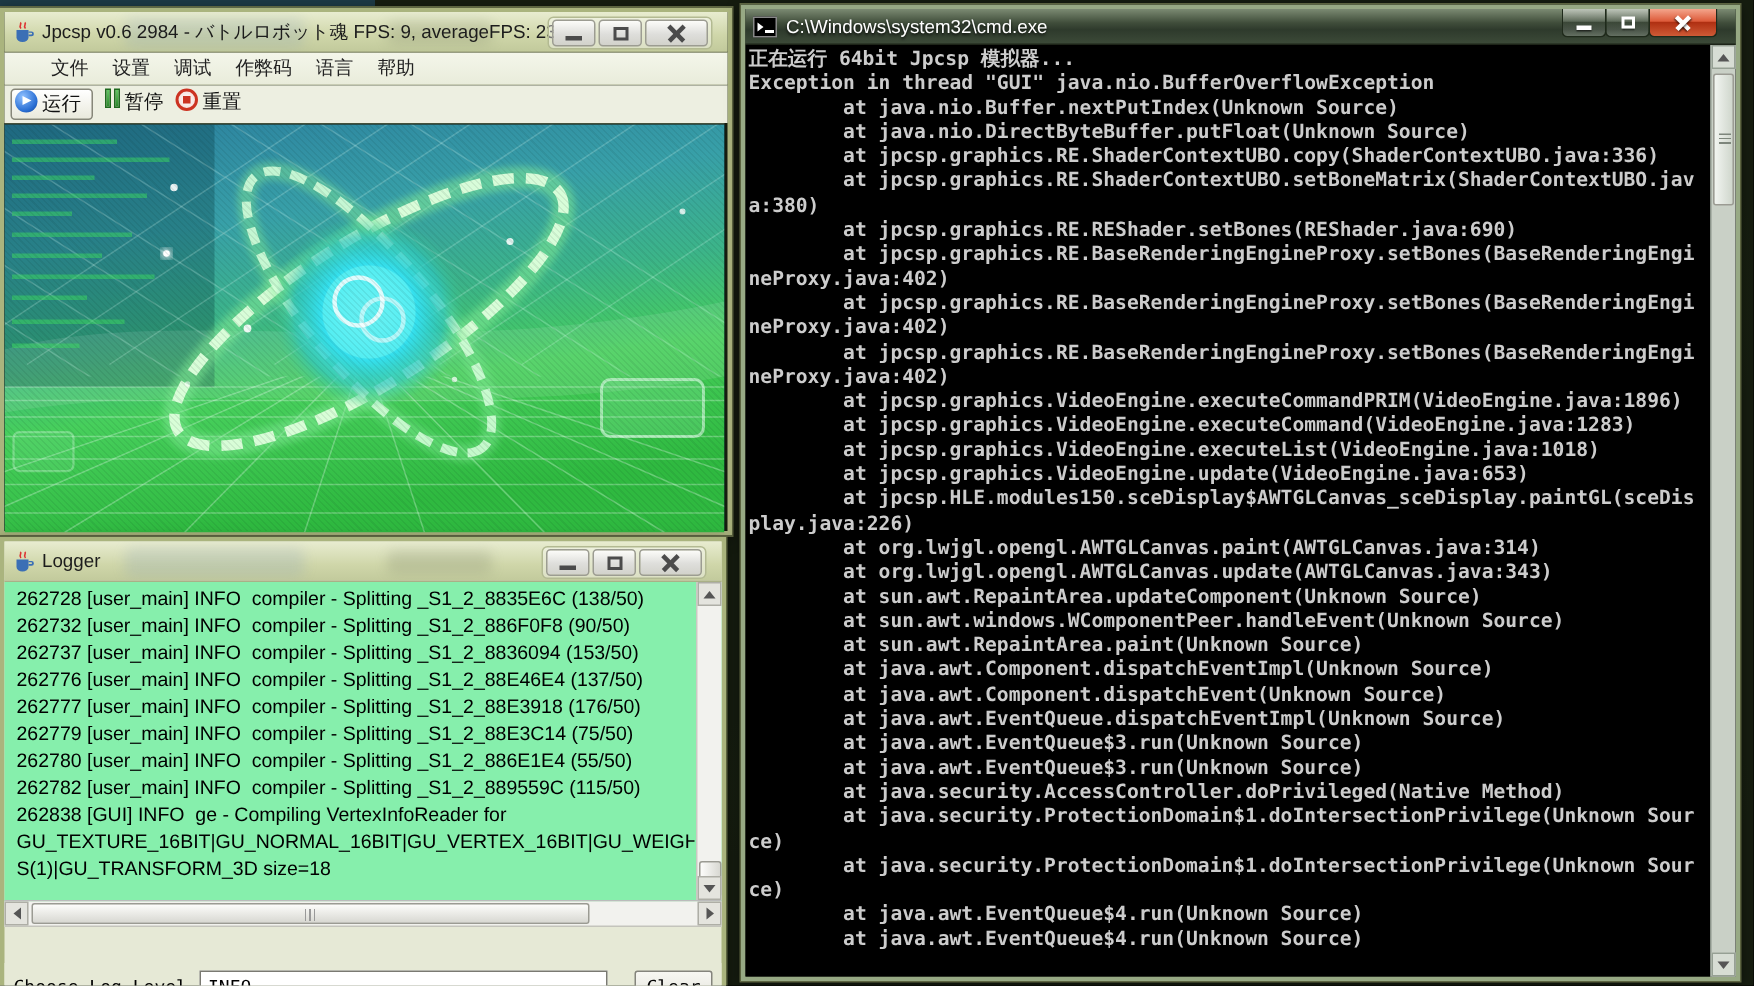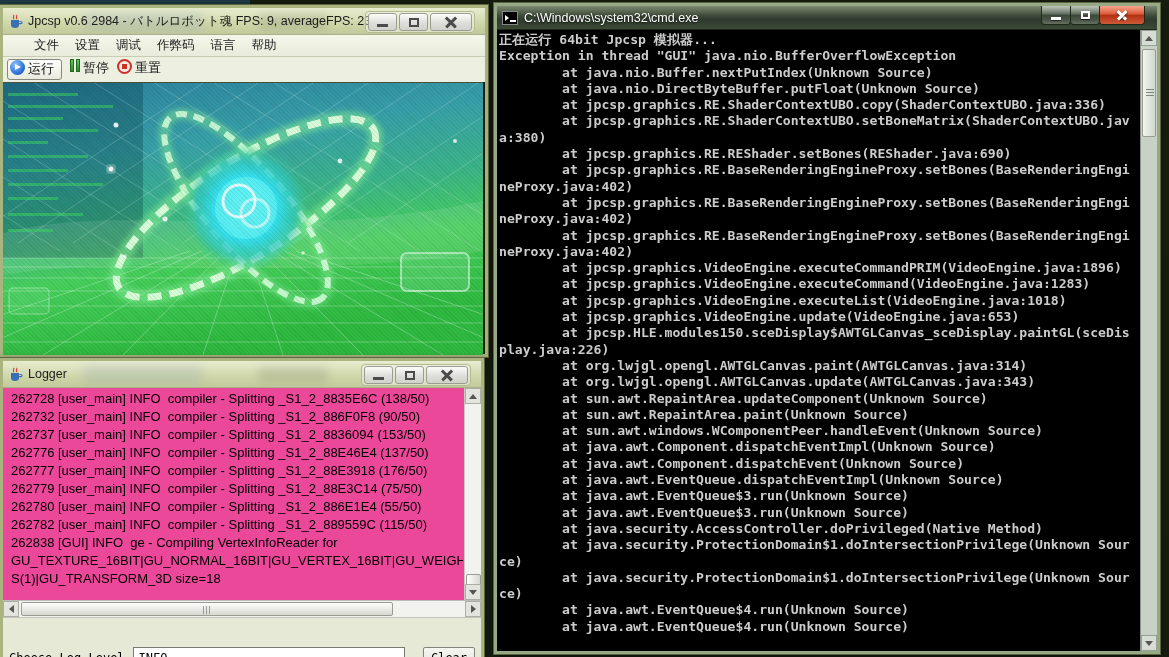--- a/index.html
+++ b/index.html
@@ -54,21 +54,21 @@
   .icon-reset { width:15px; height:15px; border-radius:50%; border:2px solid #cc3322;
     background:radial-gradient(#fff, #f3d6d0); position:relative; }
   .icon-reset span { position:absolute; left:3px; top:3px; width:5px; height:5px; background:#cc3322; }
   .display { position:relative; width:480px; height:272px; background:#06262e; border-top:1px solid #44503a; }
   .display::after { content:""; position:absolute; inset:0; pointer-events:none;
     background-image:repeating-linear-gradient(45deg, rgba(0,30,22,.07) 0 1px, transparent 1px 3px); }
   .display svg { display:block; }
 
   
   #logger { left:0; top:358px; width:484px; height:384px; background:#e6e9d6; }
-  .log-body { position:relative; height:213px; background:#ec4899; border-bottom:1px solid #bbb; }
+  .log-body { position:relative; height:213px; background:#86efac; border-bottom:1px solid #bbb; }
   .log-lines { position:absolute; left:1px; top:2px; right:18px; bottom:0; overflow:hidden;
     font-size:13px; color:#000; padding-left:7px; }
   .log-line { white-space:pre; line-height:18px; }
   .vscroll { position:absolute; top:0; right:0; width:17px; bottom:0; background:#f2f2ee; border-left:1px solid #c9c9c2; }
   .hscroll { position:relative; height:17px; background:#f2f2ee; border-bottom:1px solid #c4c4bc; }
   .sb-btn { position:absolute; width:16px; height:16px; background:#e4e4de; border:1px solid #aeaea6;
     display:flex; align-items:center; justify-content:center; }
   .tri { width:0; height:0; }
   .tri.up    { border-left:4px solid transparent; border-right:4px solid transparent; border-bottom:5px solid #555; }
   .tri.down  { border-left:4px solid transparent; border-right:4px solid transparent; border-top:5px solid #555; }
@@ -396,22 +396,22 @@
         <div class="cmd-line">neProxy.java:402)</div>
         <div class="cmd-line">        at jpcsp.graphics.VideoEngine.executeCommandPRIM(VideoEngine.java:1896)</div>
         <div class="cmd-line">        at jpcsp.graphics.VideoEngine.executeCommand(VideoEngine.java:1283)</div>
         <div class="cmd-line">        at jpcsp.graphics.VideoEngine.executeList(VideoEngine.java:1018)</div>
         <div class="cmd-line">        at jpcsp.graphics.VideoEngine.update(VideoEngine.java:653)</div>
         <div class="cmd-line">        at jpcsp.HLE.modules150.sceDisplay$AWTGLCanvas_sceDisplay.paintGL(sceDis</div>
         <div class="cmd-line">play.java:226)</div>
         <div class="cmd-line">        at org.lwjgl.opengl.AWTGLCanvas.paint(AWTGLCanvas.java:314)</div>
         <div class="cmd-line">        at org.lwjgl.opengl.AWTGLCanvas.update(AWTGLCanvas.java:343)</div>
         <div class="cmd-line">        at sun.awt.RepaintArea.updateComponent(Unknown Source)</div>
+        <div class="cmd-line">        at sun.awt.windows.WComponentPeer.handleEvent(Unknown Source)</div>
         <div class="cmd-line">        at sun.awt.RepaintArea.paint(Unknown Source)</div>
-        <div class="cmd-line">        at sun.awt.windows.WComponentPeer.handleEvent(Unknown Source)</div>
         <div class="cmd-line">        at java.awt.Component.dispatchEventImpl(Unknown Source)</div>
         <div class="cmd-line">        at java.awt.Component.dispatchEvent(Unknown Source)</div>
         <div class="cmd-line">        at java.awt.EventQueue.dispatchEventImpl(Unknown Source)</div>
         <div class="cmd-line">        at java.awt.EventQueue$3.run(Unknown Source)</div>
         <div class="cmd-line">        at java.awt.EventQueue$3.run(Unknown Source)</div>
         <div class="cmd-line">        at java.security.AccessController.doPrivileged(Native Method)</div>
         <div class="cmd-line">        at java.security.ProtectionDomain$1.doIntersectionPrivilege(Unknown Sour</div>
         <div class="cmd-line">ce)</div>
         <div class="cmd-line">        at java.security.ProtectionDomain$1.doIntersectionPrivilege(Unknown Sour</div>
         <div class="cmd-line">ce)</div>

